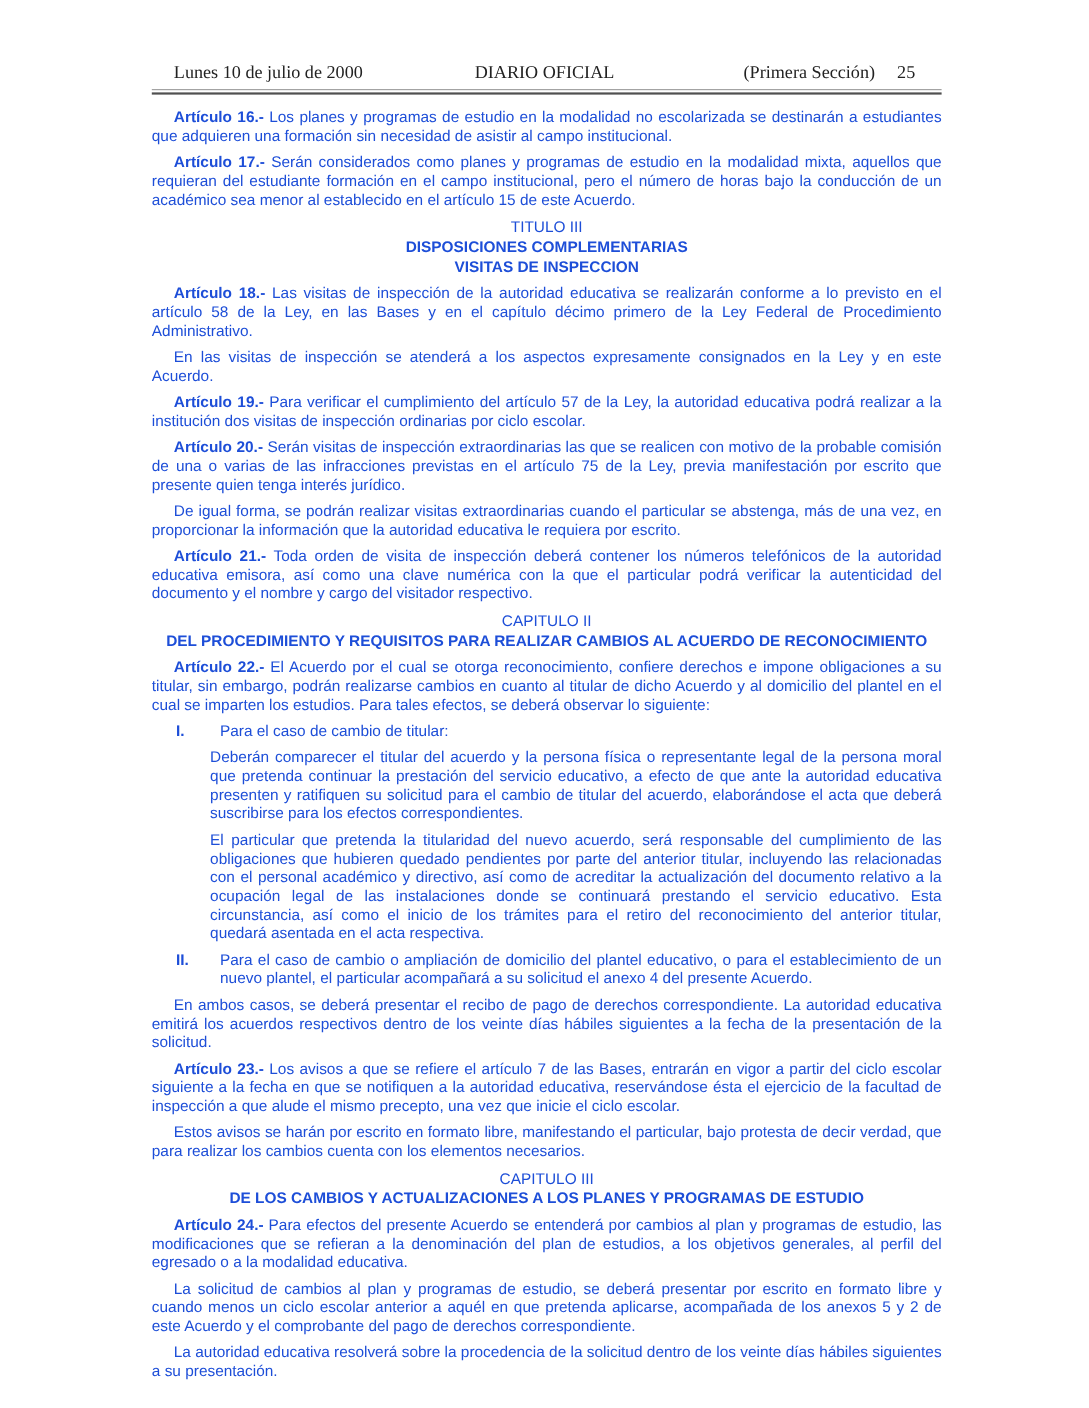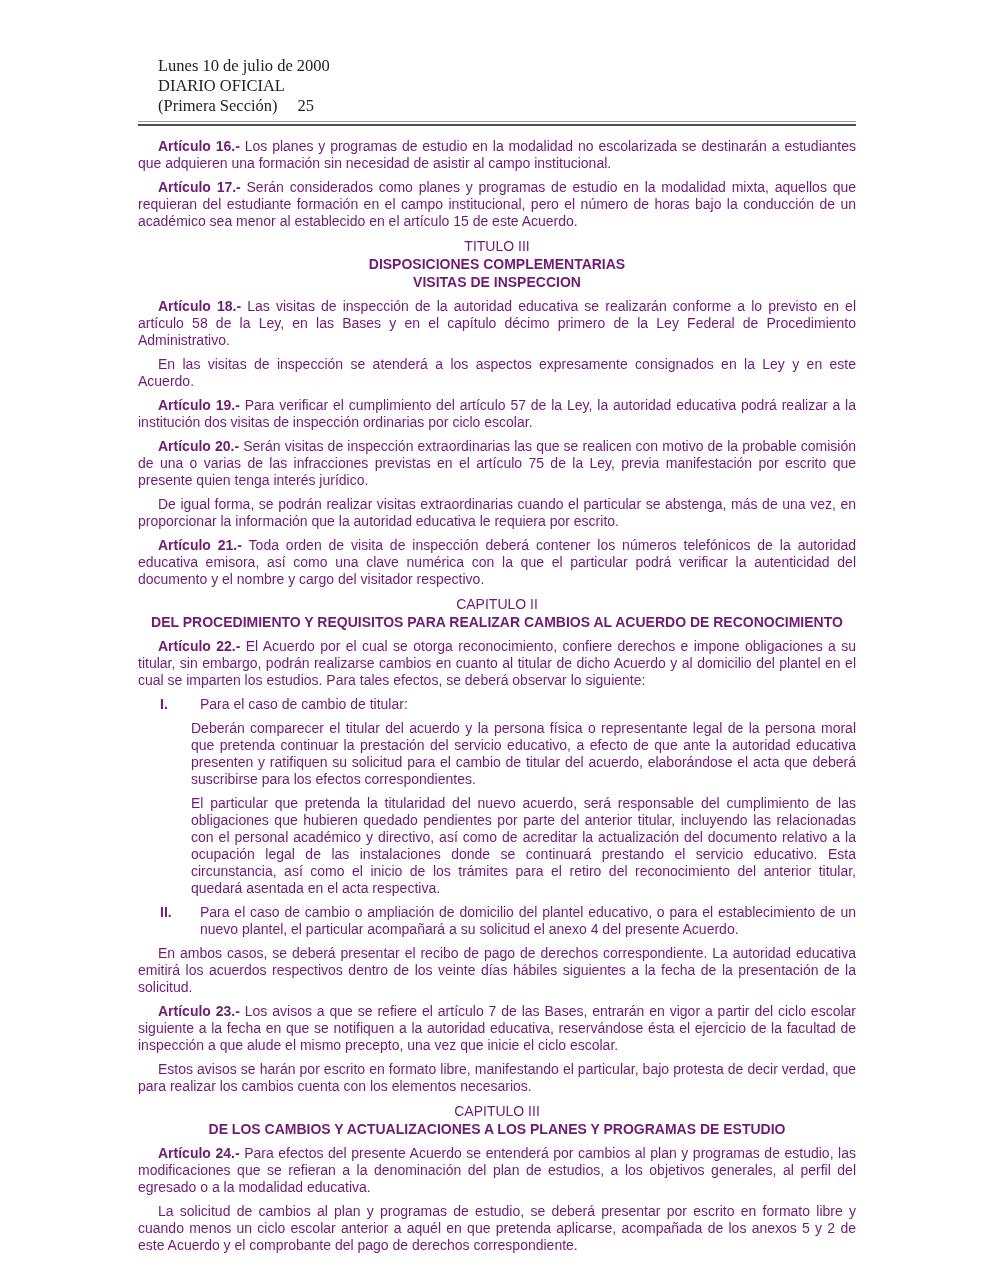--- a/index.html
+++ b/index.html
@@ -10,44 +10,43 @@
   }
   .page {
     position: relative;
     width: 990px; height: 1280px;
     background: #ffffff;
     color: #1a1a1a;
     font-family: "Liberation Sans", sans-serif;
   }
   .header-row {
     display: flex;
-    align-items: flex-start;
+    align-items: center;
     margin: 56px 134px 0 138px;
     padding: 0 24px 5px 20px;
     font-family: "Liberation Serif", serif;
     font-size: 16.5px;
     color: #222222;
-    flex-direction: column;
   }
   .h-left { flex: 1 1 0; text-align: left; white-space: nowrap; }
   .h-center { flex: 0 0 auto; text-align: center; white-space: nowrap; }
   .h-right { flex: 1 1 0; text-align: right; white-space: nowrap; }
   .h-pagenum { display: inline-block; margin-left: 20px; }
   .header-rule {
     margin: 0 134px 0 138px;
     height: 2px;
     border-top: 1px solid #9a9a9a;
     border-bottom: 2px solid #4f4f4f;
   }
   .content {
     margin: 12px 134px 0 138px;
     width: 718px;
     font-size: 14px;
     line-height: 17px;
-    color: #701a75;
+    color: #1d4ed8;
   }
   .para {
     margin: 7px 0 0 0;
     text-align: justify;
   }
   .para.indent { text-indent: 20px; }
   .para.sub { margin-left: 53px; text-indent: 0; }
   .lead { font-weight: bold; }
   .heading {
     text-align: center;
@@ -100,15 +99,16 @@
       <p class="para sub">Deberán comparecer el titular del acuerdo y la persona física o representante legal de la persona moral que pretenda continuar la prestación del servicio educativo, a efecto de que ante la autoridad educativa presenten y ratifiquen su solicitud para el cambio de titular del acuerdo, elaborándose el acta que deberá suscribirse para los efectos correspondientes.</p>
       <p class="para sub">El particular que pretenda la titularidad del nuevo acuerdo, será responsable del cumplimiento de las obligaciones que hubieren quedado pendientes por parte del anterior titular, incluyendo las relacionadas con el personal académico y directivo, así como de acreditar la actualización del documento relativo a la ocupación legal de las instalaciones donde se continuará prestando el servicio educativo. Esta circunstancia, así como el inicio de los trámites para el retiro del reconocimiento del anterior titular, quedará asentada en el acta respectiva.</p>
       <div class="list-item"><span class="list-marker">II.</span><span>Para el caso de cambio o ampliación de domicilio del plantel educativo, o para el establecimiento de un nuevo plantel, el particular acompañará a su solicitud el anexo 4 del presente Acuerdo.</span></div>
       <p class="para indent">En ambos casos, se deberá presentar el recibo de pago de derechos correspondiente. La autoridad educativa emitirá los acuerdos respectivos dentro de los veinte días hábiles siguientes a la fecha de la presentación de la solicitud.</p>
       <p class="para indent"><span class="lead">Artículo 23.-</span> Los avisos a que se refiere el artículo 7 de las Bases, entrarán en vigor a partir del ciclo escolar siguiente a la fecha en que se notifiquen a la autoridad educativa, reservándose ésta el ejercicio de la facultad de inspección a que alude el mismo precepto, una vez que inicie el ciclo escolar.</p>
       <p class="para indent">Estos avisos se harán por escrito en formato libre, manifestando el particular, bajo protesta de decir verdad, que para realizar los cambios cuenta con los elementos necesarios.</p>
       <div class="heading normal">CAPITULO III</div>
       <div class="heading bold">DE LOS CAMBIOS Y ACTUALIZACIONES A LOS PLANES Y PROGRAMAS DE ESTUDIO</div>
       <p class="para indent"><span class="lead">Artículo 24.-</span> Para efectos del presente Acuerdo se entenderá por cambios al plan y programas de estudio, las modificaciones que se refieran a la denominación del plan de estudios, a los objetivos generales, al perfil del egresado o a la modalidad educativa.</p>
       <p class="para indent">La solicitud de cambios al plan y programas de estudio, se deberá presentar por escrito en formato libre y cuando menos un ciclo escolar anterior a aquél en que pretenda aplicarse, acompañada de los anexos 5 y 2 de este Acuerdo y el comprobante del pago de derechos correspondiente.</p>
+      <p class="para indent">La autoridad educativa resolverá sobre la procedencia de la solicitud dentro de los veinte días hábiles siguientes a su presentación.</p>
     </div>
 
 </div>
 
 </body></html>

